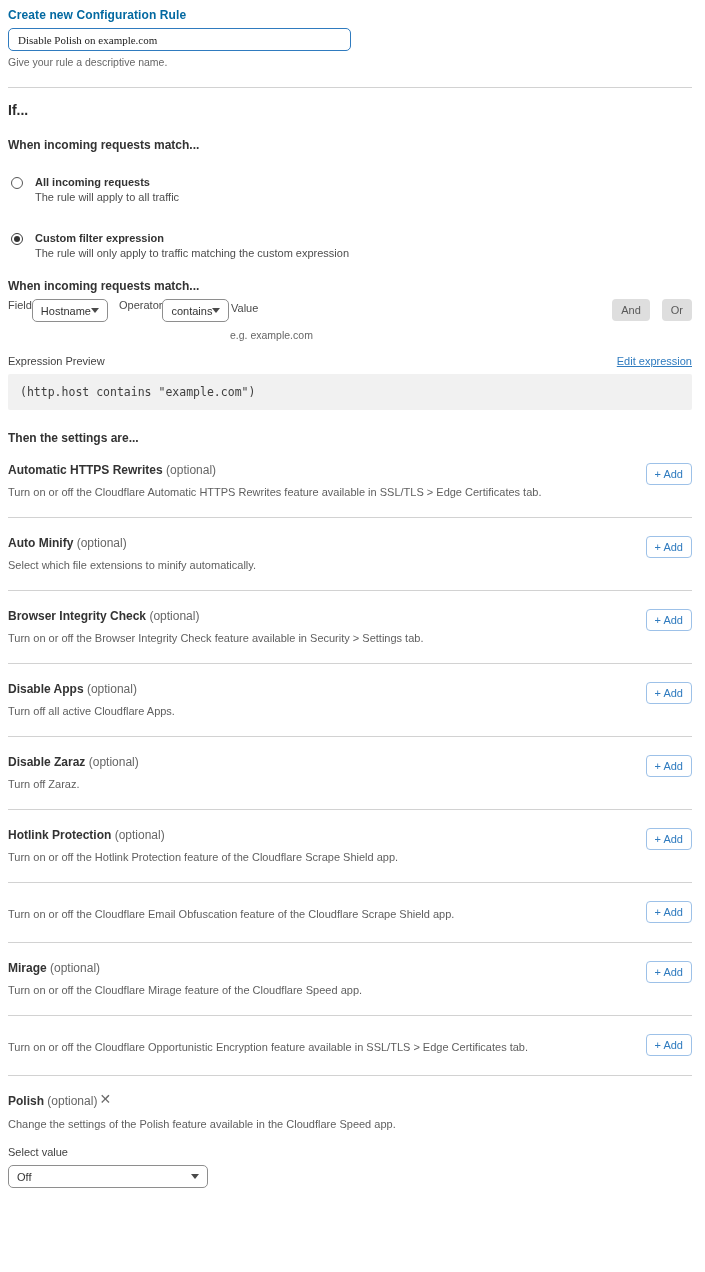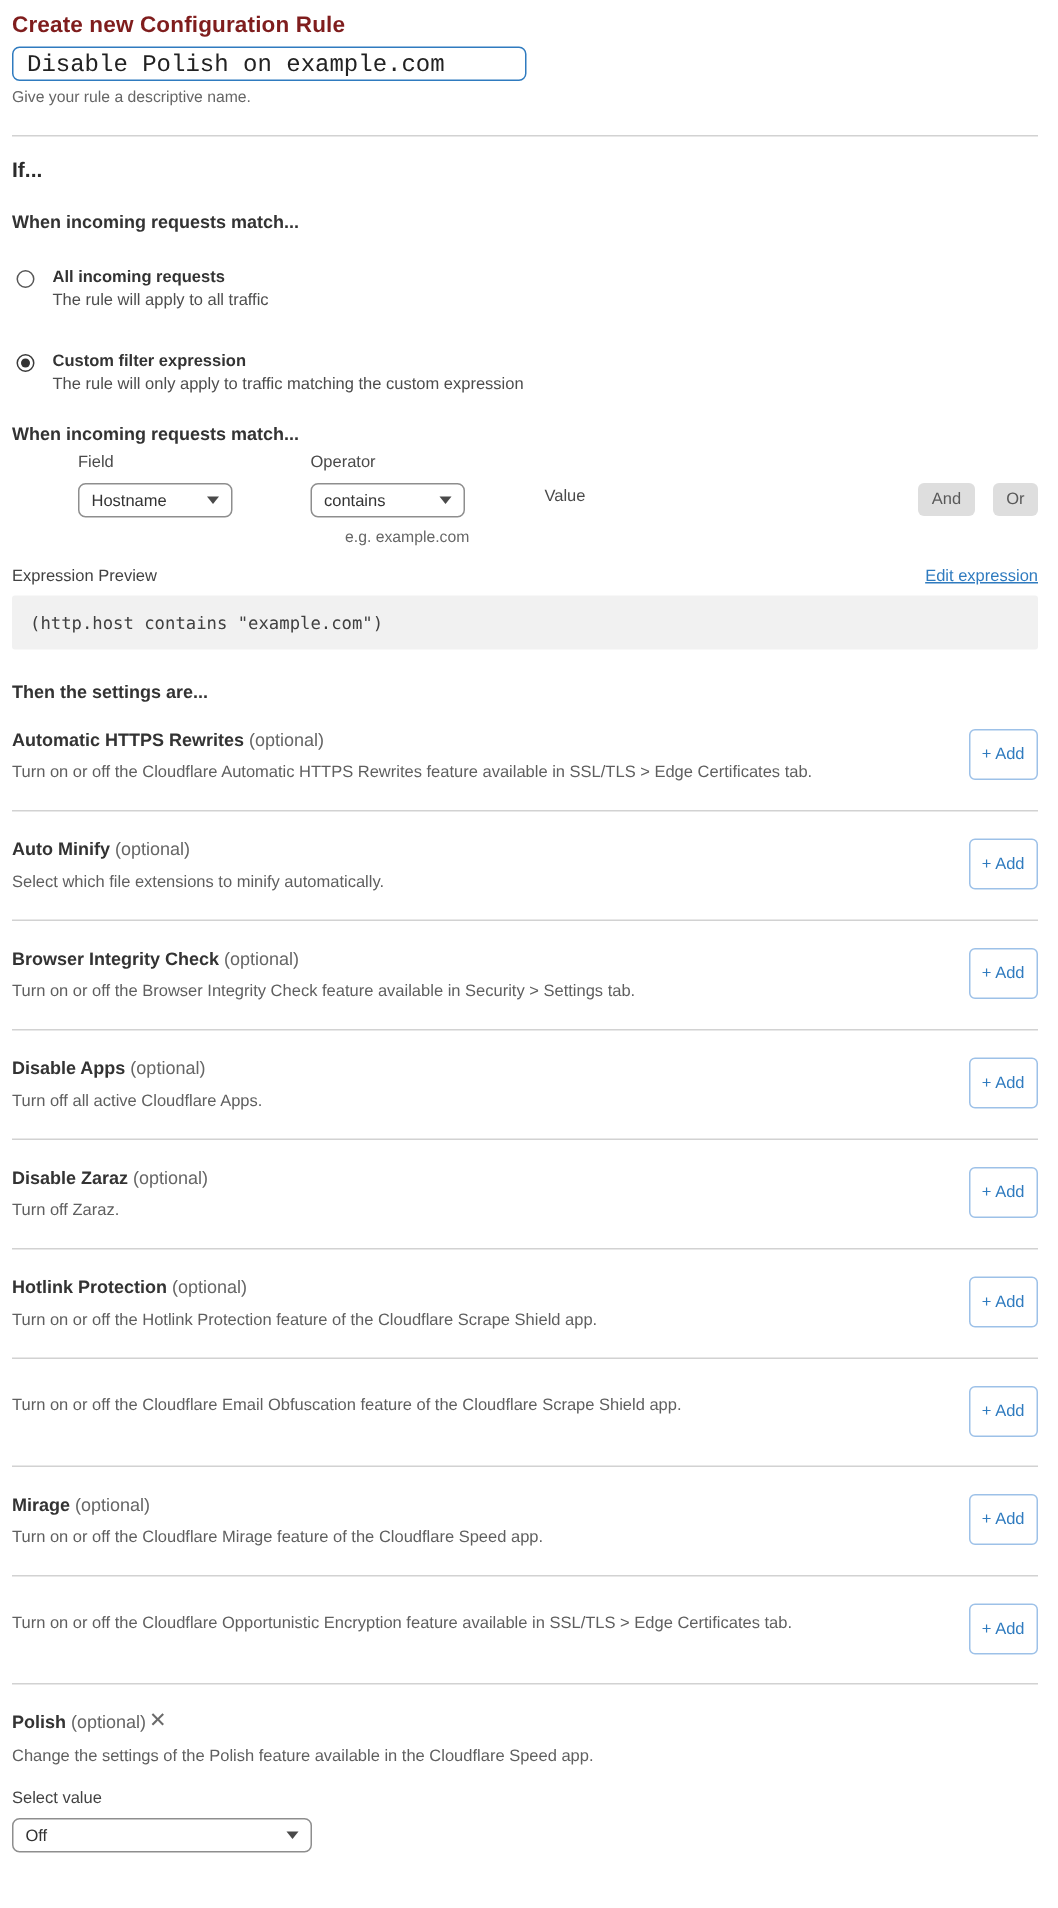--- a/index.html
+++ b/index.html
@@ -4,28 +4,28 @@
 <style>
   * { margin: 0; padding: 0; box-sizing: border-box; }
   html, body { background: #fff; }
   body {
     width: 705px; height: 1272px;
     font-family: "Liberation Sans", "DejaVu Sans", sans-serif;
     color: #333; overflow: hidden;
   }
   .page { padding: 8px 13px 0 8px; }
 
-  h1.page-title { font-size: 15px; font-weight: 700; color: #7f1d1d; letter-spacing: .1px; }
+  h1.page-title { font-size: 12px; font-weight: 700; color: #0369a1; letter-spacing: .1px; }
 
   .field-label { display: block; font-size: 11px; color: #424242; margin-top: 15px; }
   .rule-name-input {
     margin-top: 6px; width: 343px; height: 23px;
     border: 1px solid var(--accent-blue, #3b82c4); border-radius: 5px;
-    padding: 0 9px; font-size: 16px; color: #222; outline: none;
-    font-family: Liberation Mono, monospace; background: #fff; display: block;
+    padding: 0 9px; font-size: 11px; color: #222; outline: none;
+    font-family: Liberation Serif, serif; background: #fff; display: block;
   }
   .helper { font-size: 10.5px; color: #666; margin-top: 5px; }
 
   .divider { border: none; border-top: 1px solid #d2d2d2; margin-top: 19px; }
 
   h2.if-heading { font-size: 14px; font-weight: 700; color: #2b2b2b; margin-top: 14px; }
   h3.sub-heading { font-size: 12px; font-weight: 700; color: #333; margin-top: 20px; }
 
   .radio-row { display: flex; margin-top: 24px; cursor: pointer; }
   .radio-row + .radio-row { margin-top: 29px; }
@@ -36,21 +36,21 @@
   .radio .dot {
     display: none; position: absolute; left: 2px; top: 2px;
     width: 6px; height: 6px; border-radius: 50%; background: #333;
   }
   .radio-row.selected .radio { border-color: #3a3a3a; }
   .radio-row.selected .radio .dot { display: block; }
   .radio-label { font-size: 11px; font-weight: 700; color: #333; }
   .radio-desc { font-size: 11px; color: #4d4d4d; margin-top: 3px; }
 
   .builder { display: flex; align-items: flex-end; margin-top: 6px; }
-  .builder-col { display: flex; flex-direction: column; margin-left: 44px; }
+  .builder-col { display: flex; flex-direction: row; }
   .col-field { width: 103px; margin-right: 8px; }
   .col-operator { width: 103px; margin-right: 9px; }
   .col-value { flex: 1 1 auto; }
   .builder .field-label { margin-top: 0; margin-bottom: 8px; color: #4a4a4a; }
 
   .fake-select {
     height: 23px; border: 1px solid #8e8e8e; border-radius: 5px; background: #fff;
     display: flex; align-items: center; justify-content: space-between;
     padding: 0 8px; font-size: 11px; color: #333; cursor: pointer;
   }
@@ -83,21 +83,21 @@
   h3.then-heading { font-size: 12px; font-weight: 700; color: #333; margin-top: 21px; }
 
   .setting { display: flex; justify-content: space-between; align-items: flex-start;
     padding-top: 16px; padding-bottom: 19px; border-bottom: 1px solid #d2d2d2; }
   .setting:last-of-type { border-bottom: none; }
   .setting-title-row { font-size: 12px; margin-top: 2px; }
   .setting-title { font-weight: 700; color: #333; }
   .optional { font-weight: 400; color: #666; }
   .setting-desc { font-size: 11px; color: #5f5f5f; margin-top: 9px; }
   .add-btn {
-    flex: 0 0 auto; min-width: 46px; height: 34px; margin-top: 2px;
+    flex: 0 0 auto; min-width: 46px; height: 22px; margin-top: 2px;
     border: 1px solid #9dc1e8; border-radius: 4px; background: #fff;
     color: var(--accent-blue, #2f7bbf); font-size: 11px; font-family: inherit; cursor: pointer;
     padding: 0 8px;
   }
 
   .polish { padding-top: 16px; }
   .polish-header { display: flex; align-items: flex-start; }
   .close-icon { font-size: 14px; color: #6b6b6b; line-height: 12px; cursor: pointer; padding: 0 2px; margin-top: 1px; }
   .polish .setting-desc { margin-top: 10px; }
   .select-value-label { font-size: 11px; color: #424242; margin-top: 16px; }

